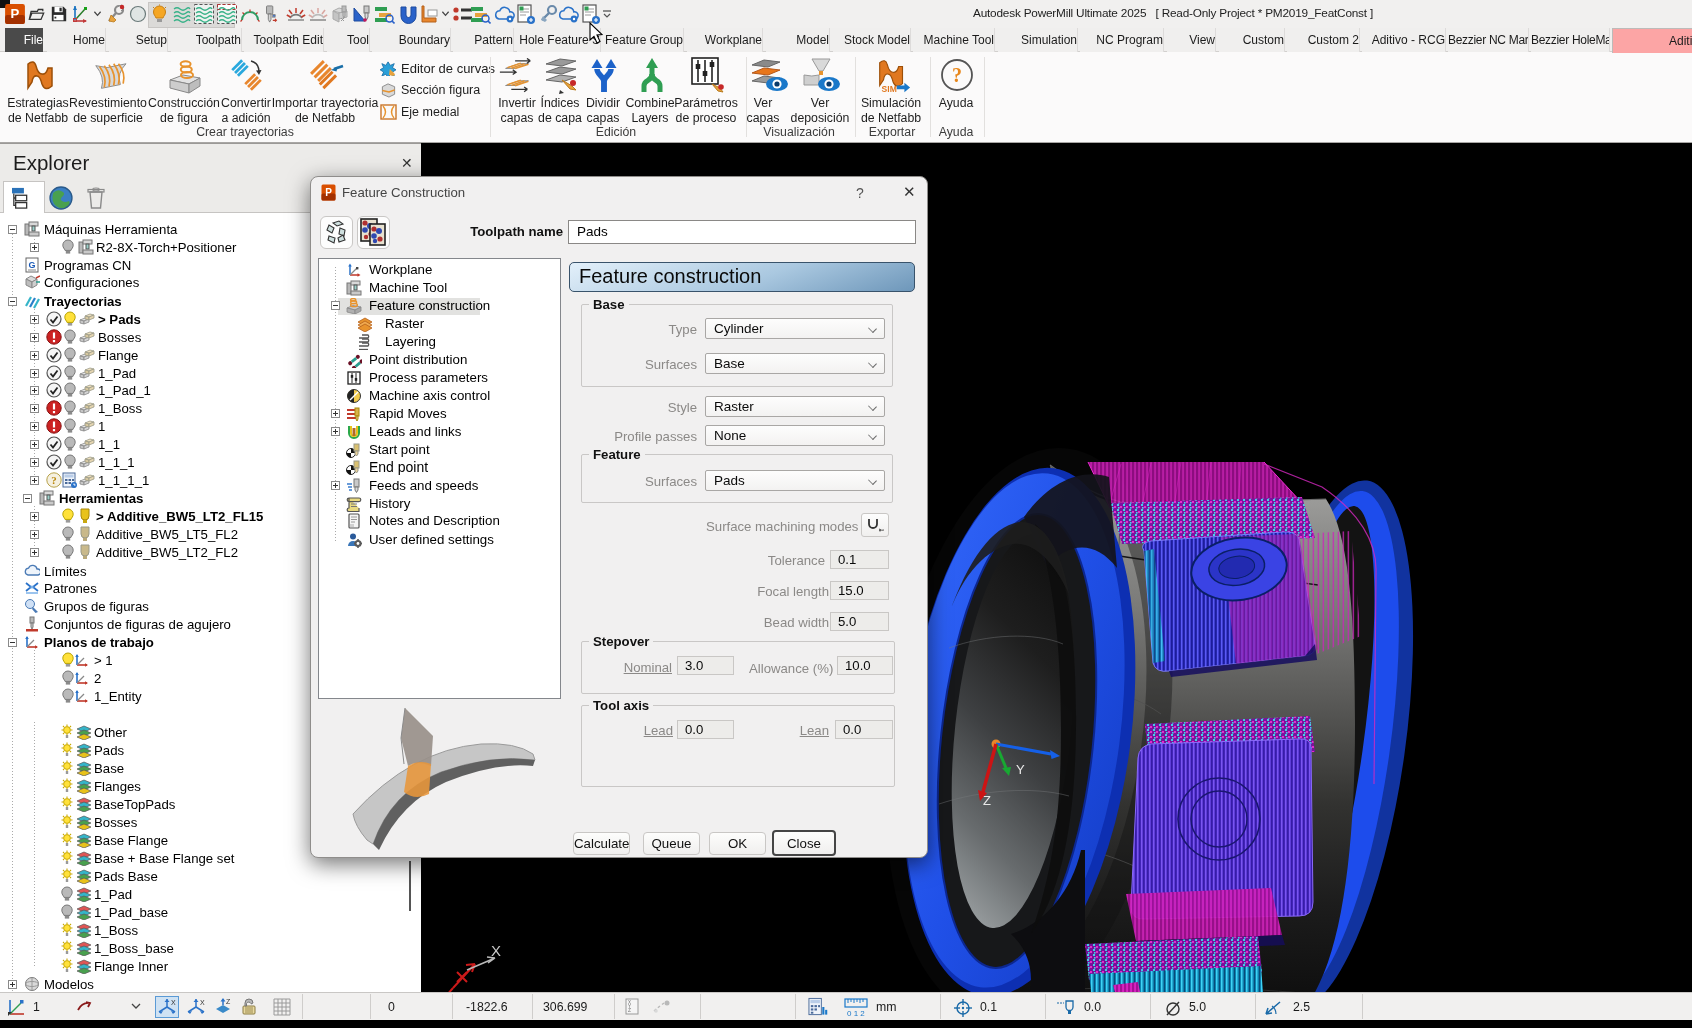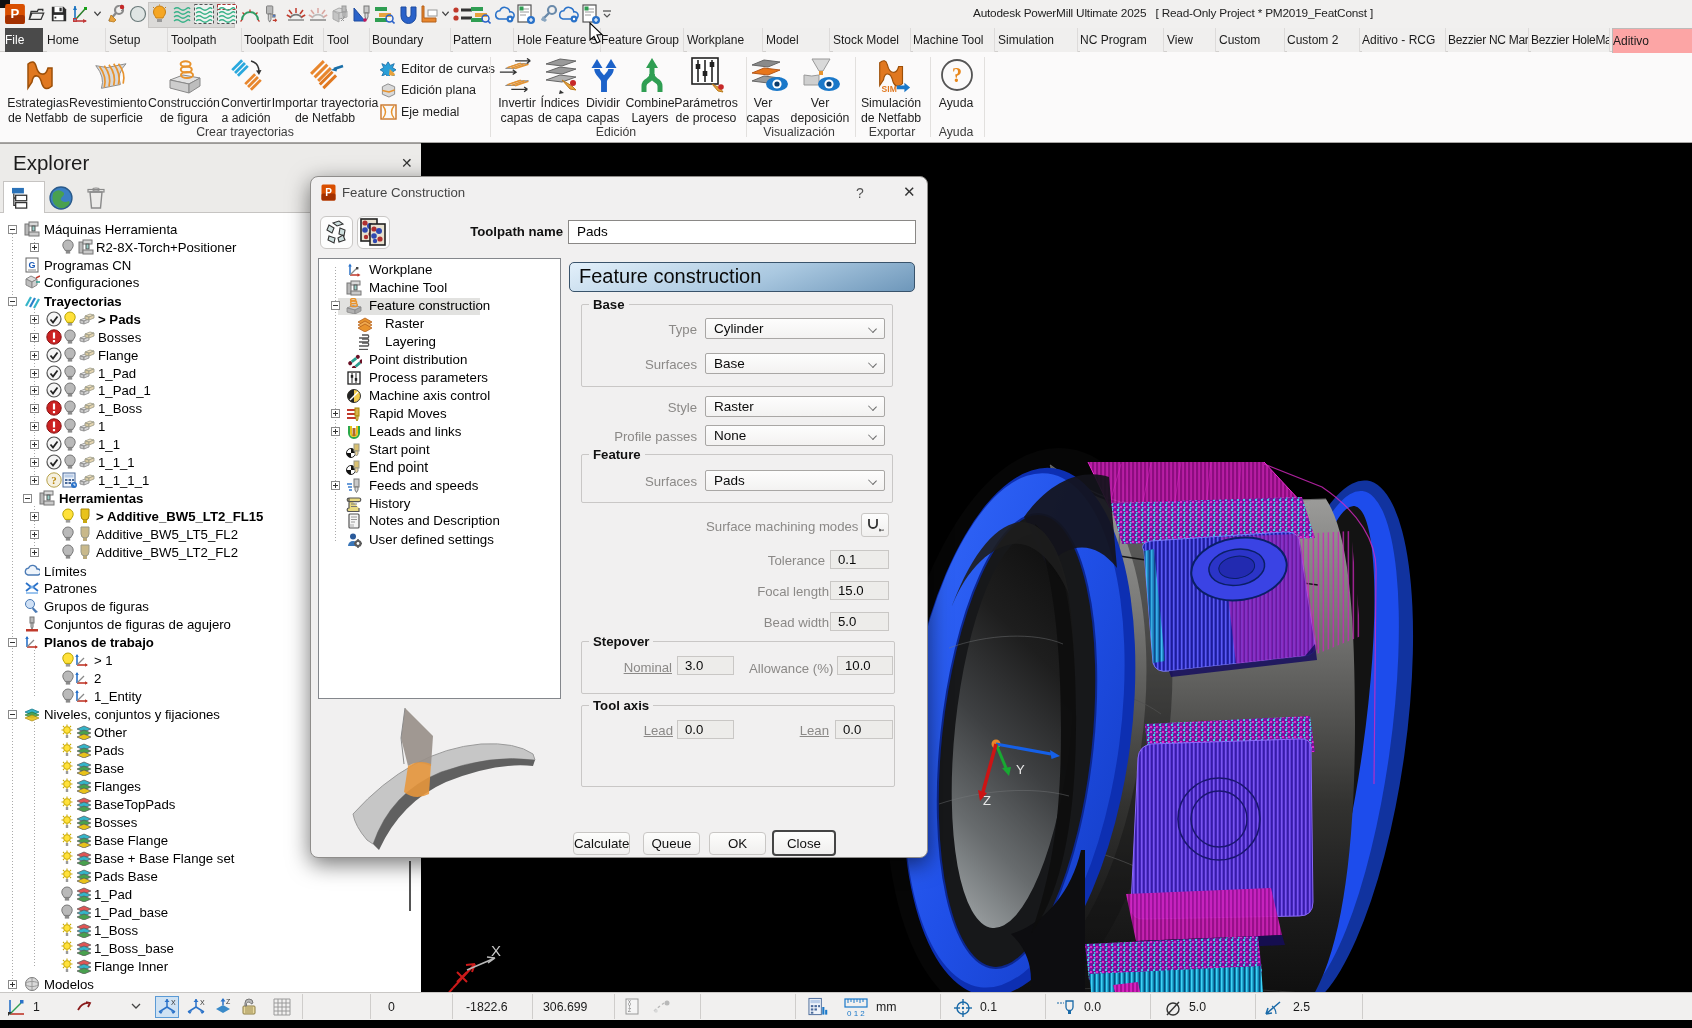--- a/index.html
+++ b/index.html
@@ -1,18 +1,18 @@
 <!DOCTYPE html>
 <html><head><meta charset="utf-8">
 <style>
 html,body{margin:0;padding:0}
 body{font-family:"Liberation Sans",sans-serif;width:1692px;height:1028px;overflow:hidden}
 #app{position:relative;width:1692px;height:1028px;background:#000;overflow:hidden}
 .abs{position:absolute}
-.tab{position:absolute;top:28px;height:24px;line-height:24px;text-align:left;font-size:12px;color:#1b1b1b;background:#f0efee;border-right:1px solid #dddbda;box-sizing:border-box;white-space:nowrap;overflow:hidden}
+.tab{position:absolute;top:28px;height:24px;line-height:24px;text-align:right;font-size:12px;color:#1b1b1b;background:#f0efee;border-right:1px solid #dddbda;box-sizing:border-box;white-space:nowrap;overflow:hidden}
 .cap{position:absolute;text-align:center;font-size:12.3px;line-height:14.5px;color:#1e1e1e}
 .glab{position:absolute;text-align:center;font-size:12.3px;color:#3c3c3c;top:125px}
 .gsep{position:absolute;top:57px;height:80px;width:1px;background:#e2e0de}
 .trow{position:absolute;height:18px;font-size:13.2px;color:#000;white-space:nowrap}
 .b{font-weight:bold}
 .glbl{position:absolute;font-size:13.2px;color:#8b8987;text-align:right;white-space:nowrap}
 .dd{position:absolute;height:21px;background:linear-gradient(#fdfdfd,#f3f2f1);border:1px solid #a9a7a5;border-radius:2px;box-sizing:border-box;font-size:13.5px;color:#0a0a0a;line-height:19px;padding-left:8px}
 .dd:after{content:"";position:absolute;right:8px;top:6px;width:6px;height:6px;border-right:1.4px solid #6a6a6a;border-bottom:1.4px solid #6a6a6a;transform:rotate(45deg) scale(1,.8)}
 .vf{position:absolute;height:19px;background:#edecea;border:1px solid #c9c7c5;box-sizing:border-box;font-size:13.2px;color:#0a0a0a;line-height:17px;padding-left:7px}
 .gbox{position:absolute;border:1px solid #c9c7c6;border-radius:2px}
@@ -303,21 +303,21 @@
 <div class="glab" style="left:175px;width:140px">Crear trayectorias</div>
 <svg class="abs" style="left:380px;top:61px" width="17" height="15" viewBox="0 0 17 17">
       <path d="M8 1 l2.5 4 l4.5 -2 l-2 4.5 l4 2.5 l-4 2.5 l2 4.5 l-4.5 -2 l-2.5 4 l-2.5 -4 l-4.5 2 l2 -4.5 l-4 -2.5 l4 -2.5 l-2 -4.5 l4.5 2z" fill="#2a9fd8" stroke="#1a6fa8" stroke-width="1"></path>
       <path d="M10 9 l6 6 l-2 2 l-5 -1z" fill="#e8a33d"></path>
     </svg>
 <div class="abs" style="left:401px;top:61px;font-size:13px;color:#1e1e1e">Editor de curvas</div>
 <svg class="abs" style="left:380px;top:82px" width="17" height="16" viewBox="0 0 17 17">
       <path d="M2 5 l6 -3 l7 3 v8 l-6 3 l-7 -3z" fill="#d9d9d9" stroke="#888"></path>
       <path d="M2 9 l7 1.5 l6 -2" stroke="#e8932d" stroke-width="1.6" fill="none"></path>
     </svg>
-<div class="abs" style="left:401px;top:83px;font-size:12.5px;color:#1e1e1e">Edición plana</div>
+<div class="abs" style="left:401px;top:83px;font-size:12.5px;color:#1e1e1e">Sección figura</div>
 <svg class="abs" style="left:380px;top:104px" width="17" height="16" viewBox="0 0 17 16">
       <rect x="1" y="1" width="15" height="14" fill="none" stroke="#c9752a" stroke-width="1.4"></rect>
       <path d="M3 2 q5 6 0 12 M14 2 q-5 6 0 12" fill="none" stroke="#e8932d" stroke-width="1.4"></path>
     </svg>
 <div class="abs" style="left:401px;top:105px;font-size:12.5px;color:#1e1e1e">Eje medial</div>
 <div class="gsep" style="left:490px"></div>
 <svg class="abs" style="left:498px;top:58px" width="38" height="36" viewBox="0 0 40 36">
       <path d="M8 10 l14 -5 h10 l-14 5z" fill="#e6e6e6" stroke="#888"></path>
       <g stroke="#e8932d" stroke-width="1.5">
         <line x1="10" y1="9.2" x2="24" y2="4.5"></line>
@@ -1023,32 +1023,20 @@
         </svg>
 <svg class="abs" style="left:74px;top:1px" width="16" height="16" viewBox="0 0 16 16">
           <line x1="3" y1="13" x2="3" y2="3" stroke="#2a72c9" stroke-width="1.6"></line>
           <path d="M3 2 l-1.8 3 h3.6z" fill="#2a72c9"></path>
           <line x1="3" y1="13" x2="13" y2="13" stroke="#c0392b" stroke-width="1.6"></line>
           <path d="M14 13 l-3 -1.8 v3.6z" fill="#c0392b"></path>
           <line x1="3" y1="13" x2="10" y2="6" stroke="#888" stroke-width="1.3"></line>
         </svg>
 <span class="abs" style="left:94px;top:1.5px">1_Entity</span>
       </div>
-<div class="trow" style="left:0;top:561px;width:420px">
-<svg class="abs" style="left:8px;top:5px" width="9" height="9" viewBox="0 0 9 9">
-          <rect x="0.5" y="0.5" width="8" height="8" fill="#fff" stroke="#8a8a8a"></rect>
-          <line x1="2" y1="4.5" x2="7" y2="4.5" stroke="#333"></line>
-        </svg>
-<svg class="abs" style="left:24px;top:1px" width="16" height="16" viewBox="0 0 16 16">
-          <path d="M1 6 l7 -3 l7 3 l-7 3z" fill="#35b5c9" stroke="#1a7a8a" stroke-width=".8"></path>
-          <path d="M1 9 l7 -3 l7 3 l-7 3z" fill="#49a04f" stroke="#2a7a2f" stroke-width=".8" opacity=".9"></path>
-          <path d="M1 12 l7 -3 l7 3 l-7 3z" fill="#e8c21a" stroke="#a8880a" stroke-width=".8" opacity=".9"></path>
-        </svg>
-<span class="abs" style="left:44px;top:1.5px">Niveles, conjuntos y fijaciones</span>
-      </div>
 <div class="trow" style="left:0;top:579px;width:420px">
 <svg class="abs" style="left:59px;top:1px" width="16" height="16" viewBox="0 0 16 16">
           <circle cx="8" cy="6" r="3.4" fill="#ffe13a" stroke="#c9a800"></circle>
           <g stroke="#c9a800" stroke-width="1.1">
             <line x1="8" y1="0.5" x2="8" y2="2"></line>
             <line x1="8" y1="10" x2="8" y2="11.5"></line>
             <line x1="2.5" y1="6" x2="4" y2="6"></line>
             <line x1="12" y1="6" x2="13.5" y2="6"></line>
             <line x1="4" y1="2" x2="5" y2="3"></line>
             <line x1="12" y1="2" x2="11" y2="3"></line>

